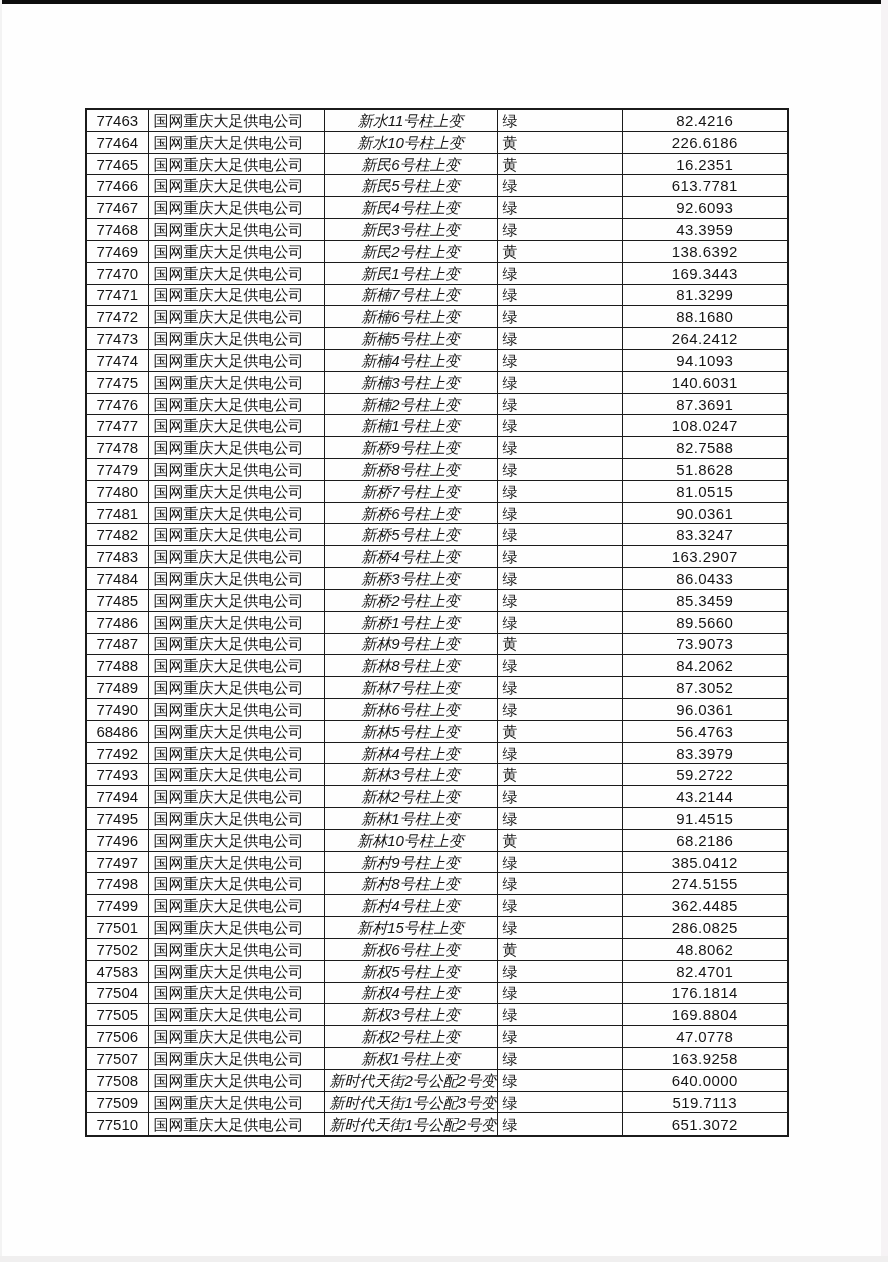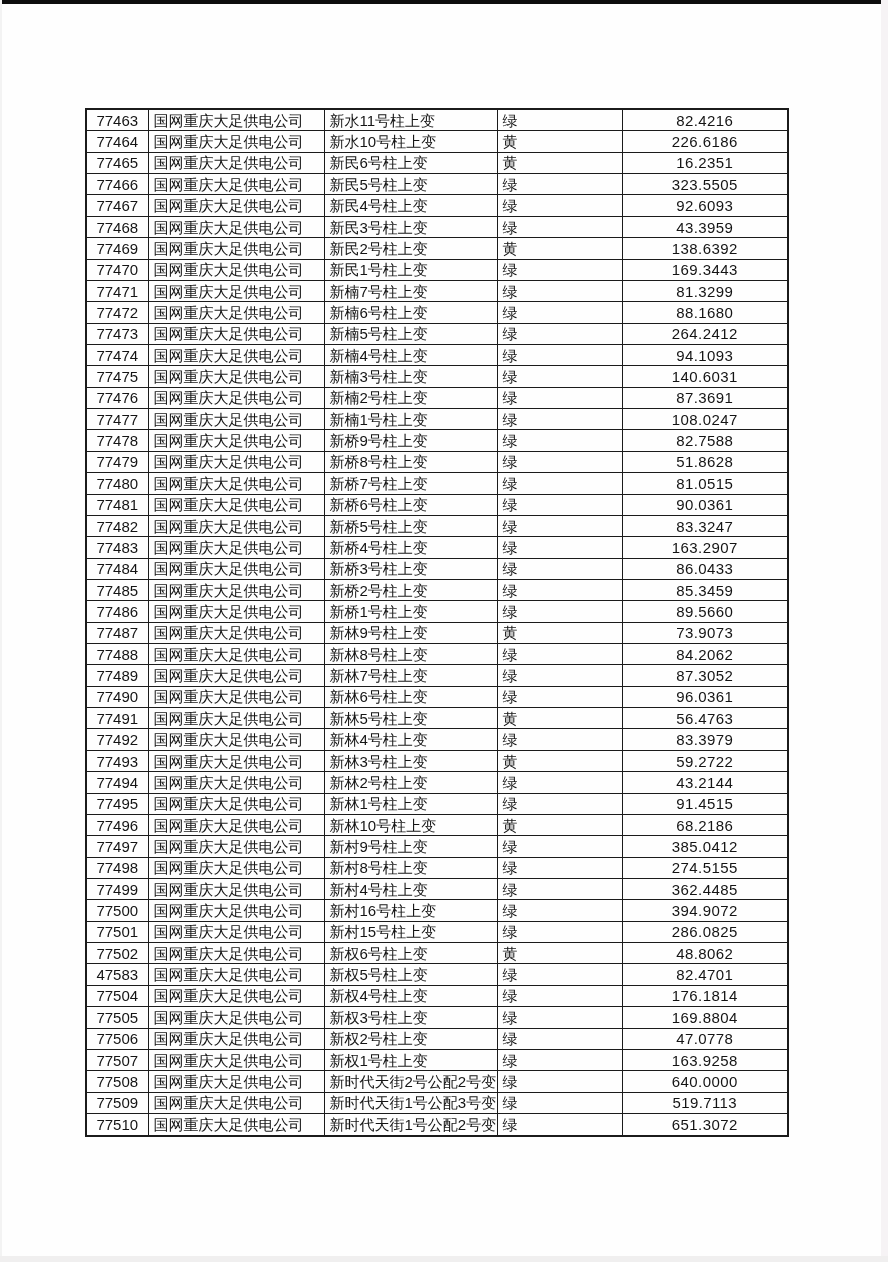--- a/index.html
+++ b/index.html
@@ -63,21 +63,21 @@
     line-height: 1;
     color: #141414;
     padding: 0 5px;
     white-space: nowrap;
     overflow: hidden;
     vertical-align: middle;
     height: 19px;
   }
   td.c-id    { text-align: center; padding: 0 2px; }
   td.c-comp  { text-align: left; margin-left: 13px; }
-  td.c-name  { text-align: left; }
+  td.c-name  { text-align: center; font-style: italic; }
   td.c-stat  { text-align: left; }
   td.c-value { text-align: center; letter-spacing: 0.4px; margin-left: 24px; }
 </style>
 </head>
 <body>
 
 <div class="page">
   <div class="top-border-line"></div>
   <div class="edge-left"></div>
   <div class="edge-right"></div>
@@ -111,21 +111,21 @@
           <td class="c-comp">国网重庆大足供电公司</td>
           <td class="c-name">新民6号柱上变</td>
           <td class="c-stat">黄</td>
           <td class="c-value">16.2351</td>
         </tr>
         <tr>
           <td class="c-id">77466</td>
           <td class="c-comp">国网重庆大足供电公司</td>
           <td class="c-name">新民5号柱上变</td>
           <td class="c-stat">绿</td>
-          <td class="c-value">323.5505</td>
+          <td class="c-value">613.7781</td>
         </tr>
         <tr>
           <td class="c-id">77467</td>
           <td class="c-comp">国网重庆大足供电公司</td>
           <td class="c-name">新民4号柱上变</td>
           <td class="c-stat">绿</td>
           <td class="c-value">92.6093</td>
         </tr>
         <tr>
           <td class="c-id">77468</td>
@@ -282,21 +282,21 @@
           <td class="c-value">87.3052</td>
         </tr>
         <tr>
           <td class="c-id">77490</td>
           <td class="c-comp">国网重庆大足供电公司</td>
           <td class="c-name">新林6号柱上变</td>
           <td class="c-stat">绿</td>
           <td class="c-value">96.0361</td>
         </tr>
         <tr>
-          <td class="c-id">77491</td>
+          <td class="c-id">68486</td>
           <td class="c-comp">国网重庆大足供电公司</td>
           <td class="c-name">新林5号柱上变</td>
           <td class="c-stat">黄</td>
           <td class="c-value">56.4763</td>
         </tr>
         <tr>
           <td class="c-id">77492</td>
           <td class="c-comp">国网重庆大足供电公司</td>
           <td class="c-name">新林4号柱上变</td>
           <td class="c-stat">绿</td>
@@ -343,27 +343,20 @@
           <td class="c-name">新村8号柱上变</td>
           <td class="c-stat">绿</td>
           <td class="c-value">274.5155</td>
         </tr>
         <tr>
           <td class="c-id">77499</td>
           <td class="c-comp">国网重庆大足供电公司</td>
           <td class="c-name">新村4号柱上变</td>
           <td class="c-stat">绿</td>
           <td class="c-value">362.4485</td>
-        </tr>
-        <tr>
-          <td class="c-id">77500</td>
-          <td class="c-comp">国网重庆大足供电公司</td>
-          <td class="c-name">新村16号柱上变</td>
-          <td class="c-stat">绿</td>
-          <td class="c-value">394.9072</td>
         </tr>
         <tr>
           <td class="c-id">77501</td>
           <td class="c-comp">国网重庆大足供电公司</td>
           <td class="c-name">新村15号柱上变</td>
           <td class="c-stat">绿</td>
           <td class="c-value">286.0825</td>
         </tr>
         <tr>
           <td class="c-id">77502</td>

